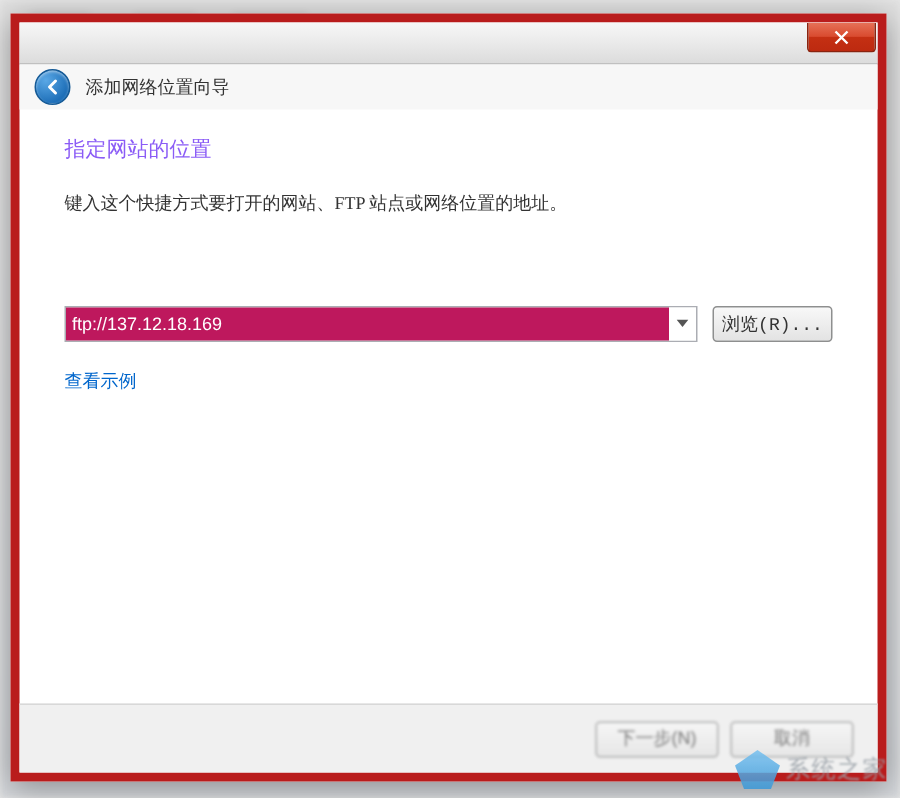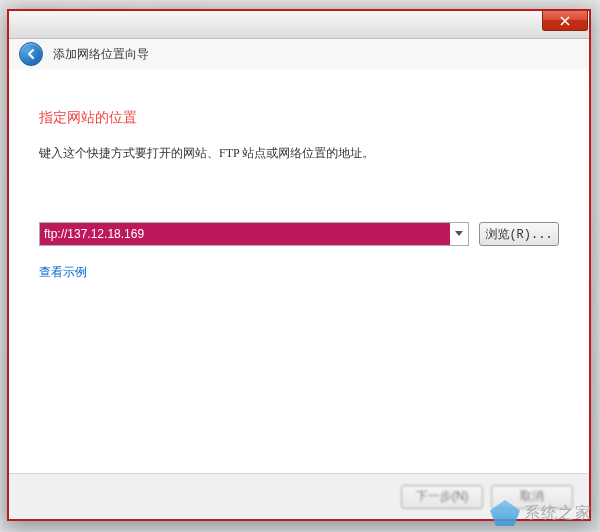--- a/index.html
+++ b/index.html
@@ -28,21 +28,21 @@
       background: rgba(200,200,200,0.5);
       border-radius: 2px;
     }
     .dialog {
       position: absolute;
       left: 7px;
       top: 9px;
       width: 584px;
       height: 512px;
       background: #fff;
-      border: 2px solid #b91c1c;
+      border: 6px solid #b91c1c;
       box-shadow: 0 4px 20px rgba(0,0,0,0.35);
     }
     .titlebar {
       height: 28px;
       background: linear-gradient(to bottom, #f7f7f7 0%, #eaeaea 50%, #dcdcdc 100%);
       border-bottom: 1px solid #c0c0c0;
       display: flex;
       justify-content: flex-end;
       align-items: flex-start;
     }
@@ -84,25 +84,24 @@
     }
     .back-btn svg { display: block; }
     .wizard-title {
       font-size: 12px;
       color: #333;
     }
     .content {
       padding: 18px 30px 10px 30px;
     }
     .page-heading {
-      color: #ef4444;
+      color: #8b5cf6;
       font-size: 14px;
       font-weight: normal;
       margin-bottom: 18px;
-      margin-top: 22px;
     }
     .page-desc {
       color: #333;
       font-size: 12px;
       margin-bottom: 60px;
       font-family: Liberation Serif, serif;
     }
     .field-label {
       color: #333;
       font-size: 12px;

